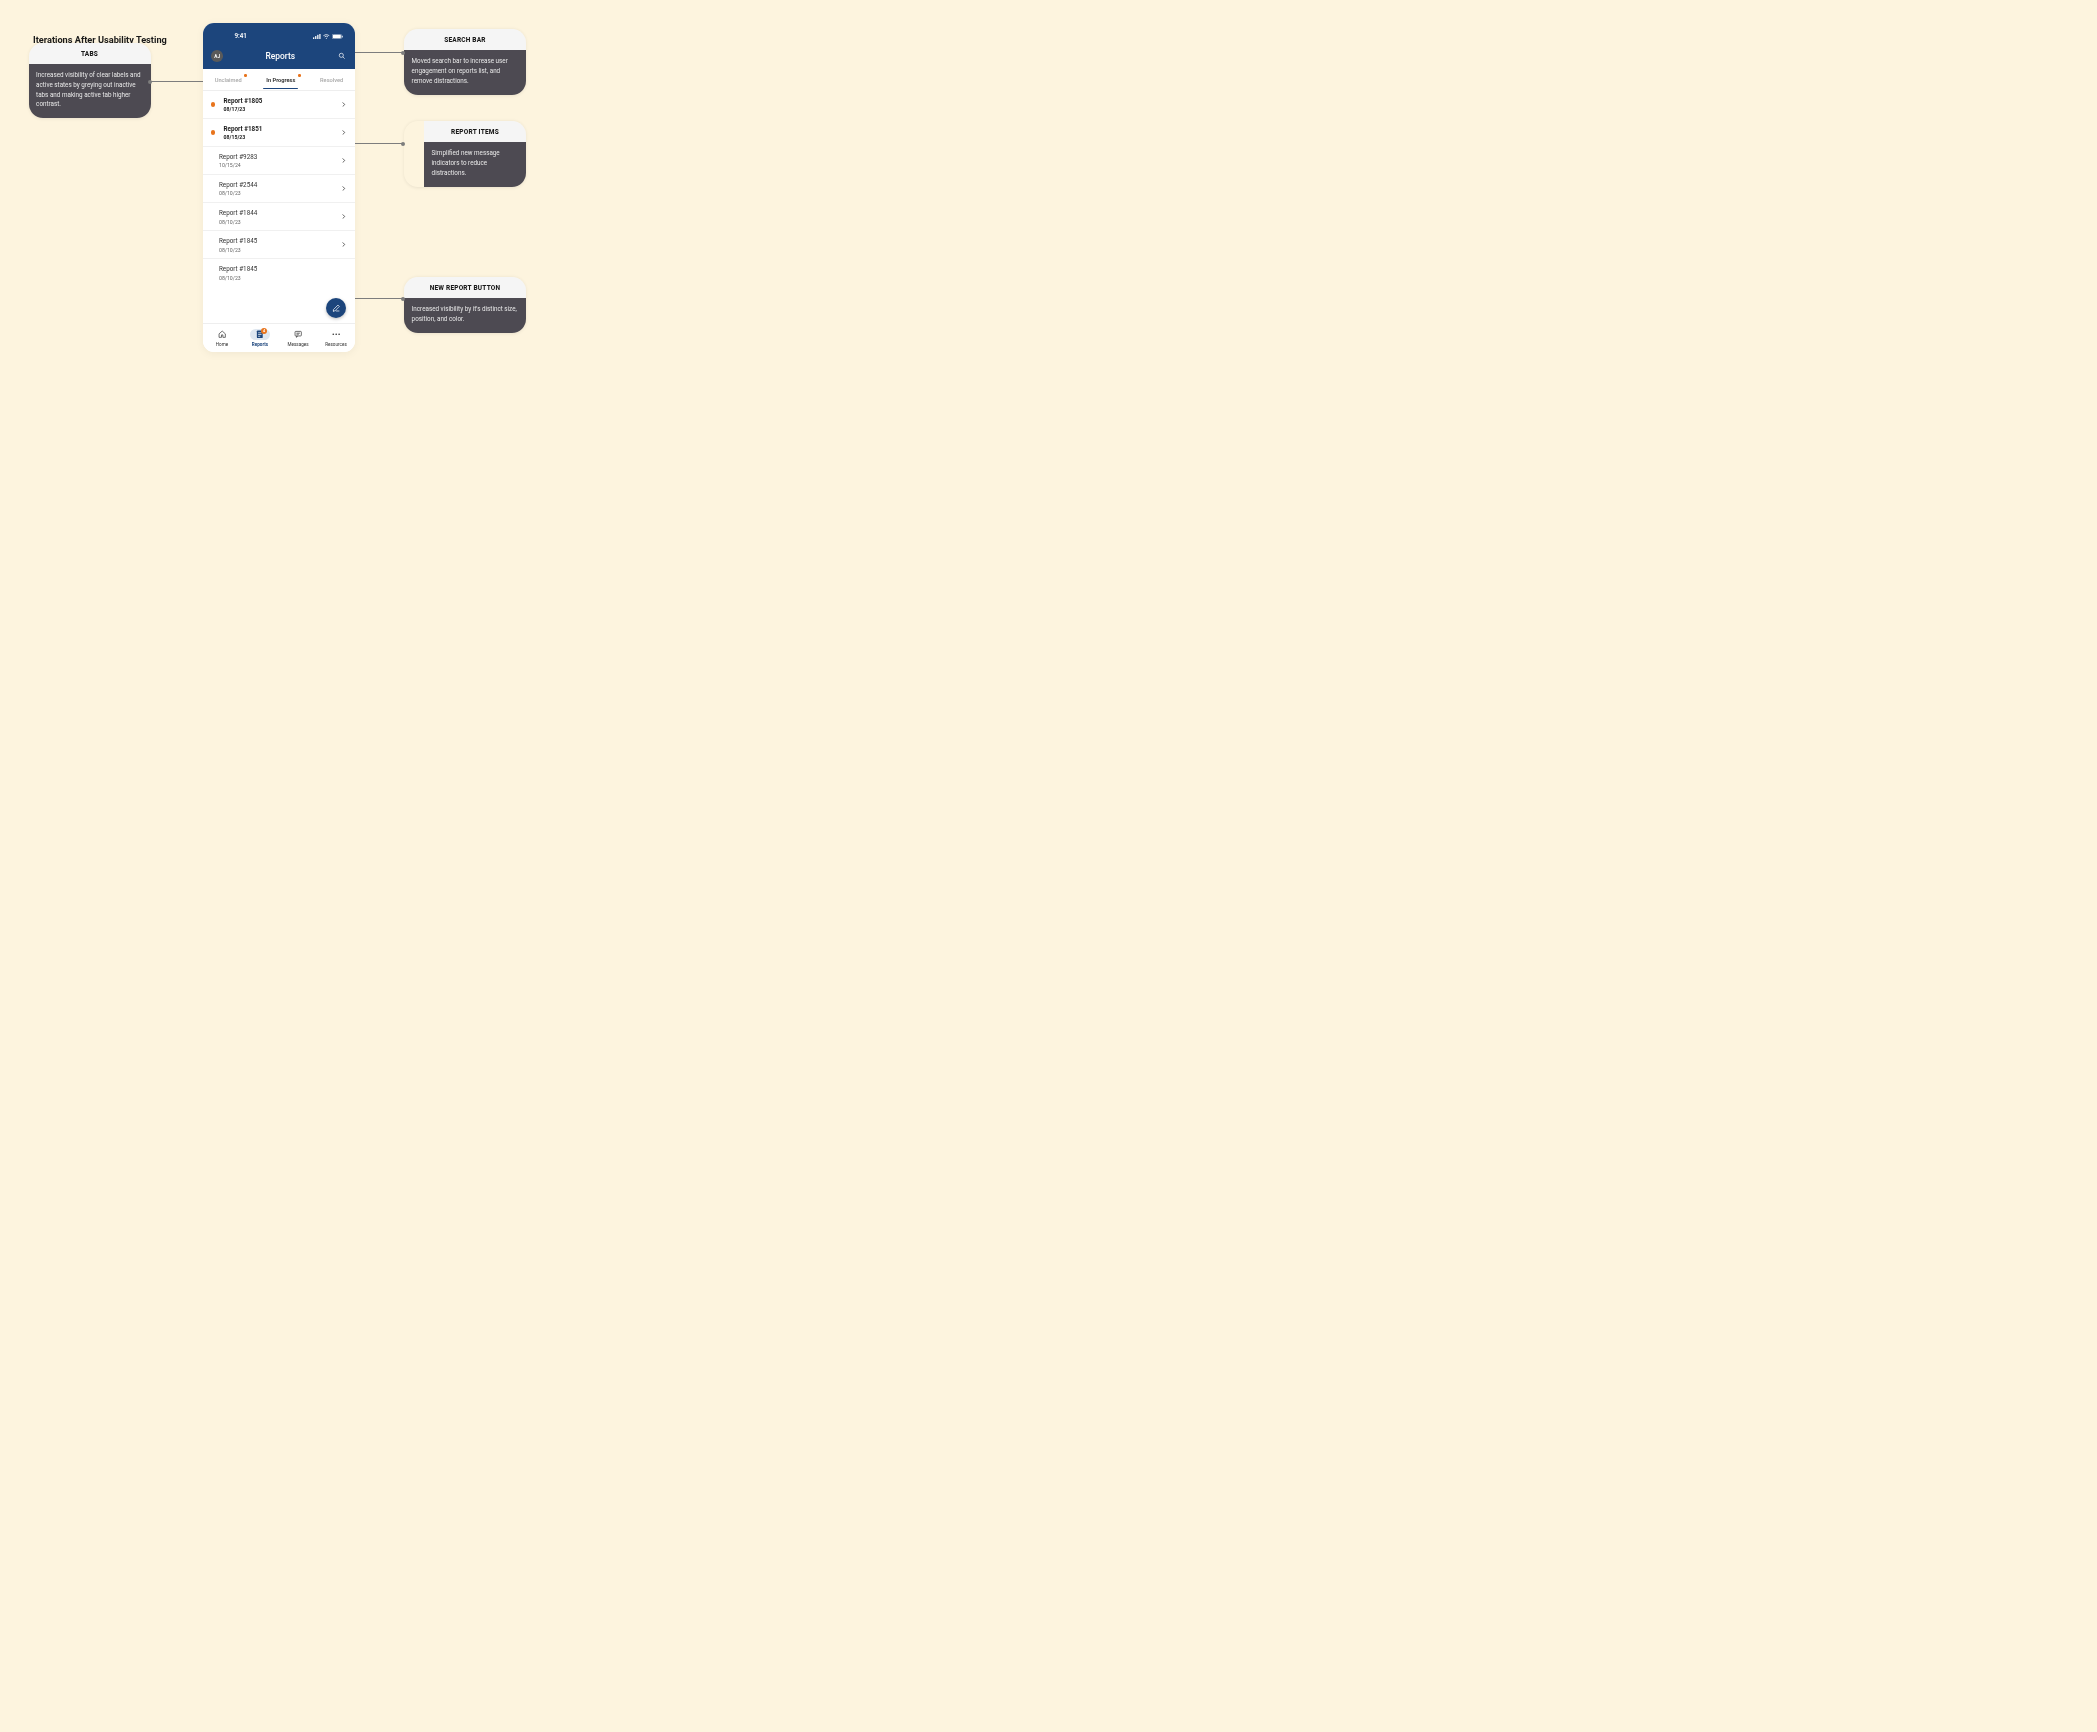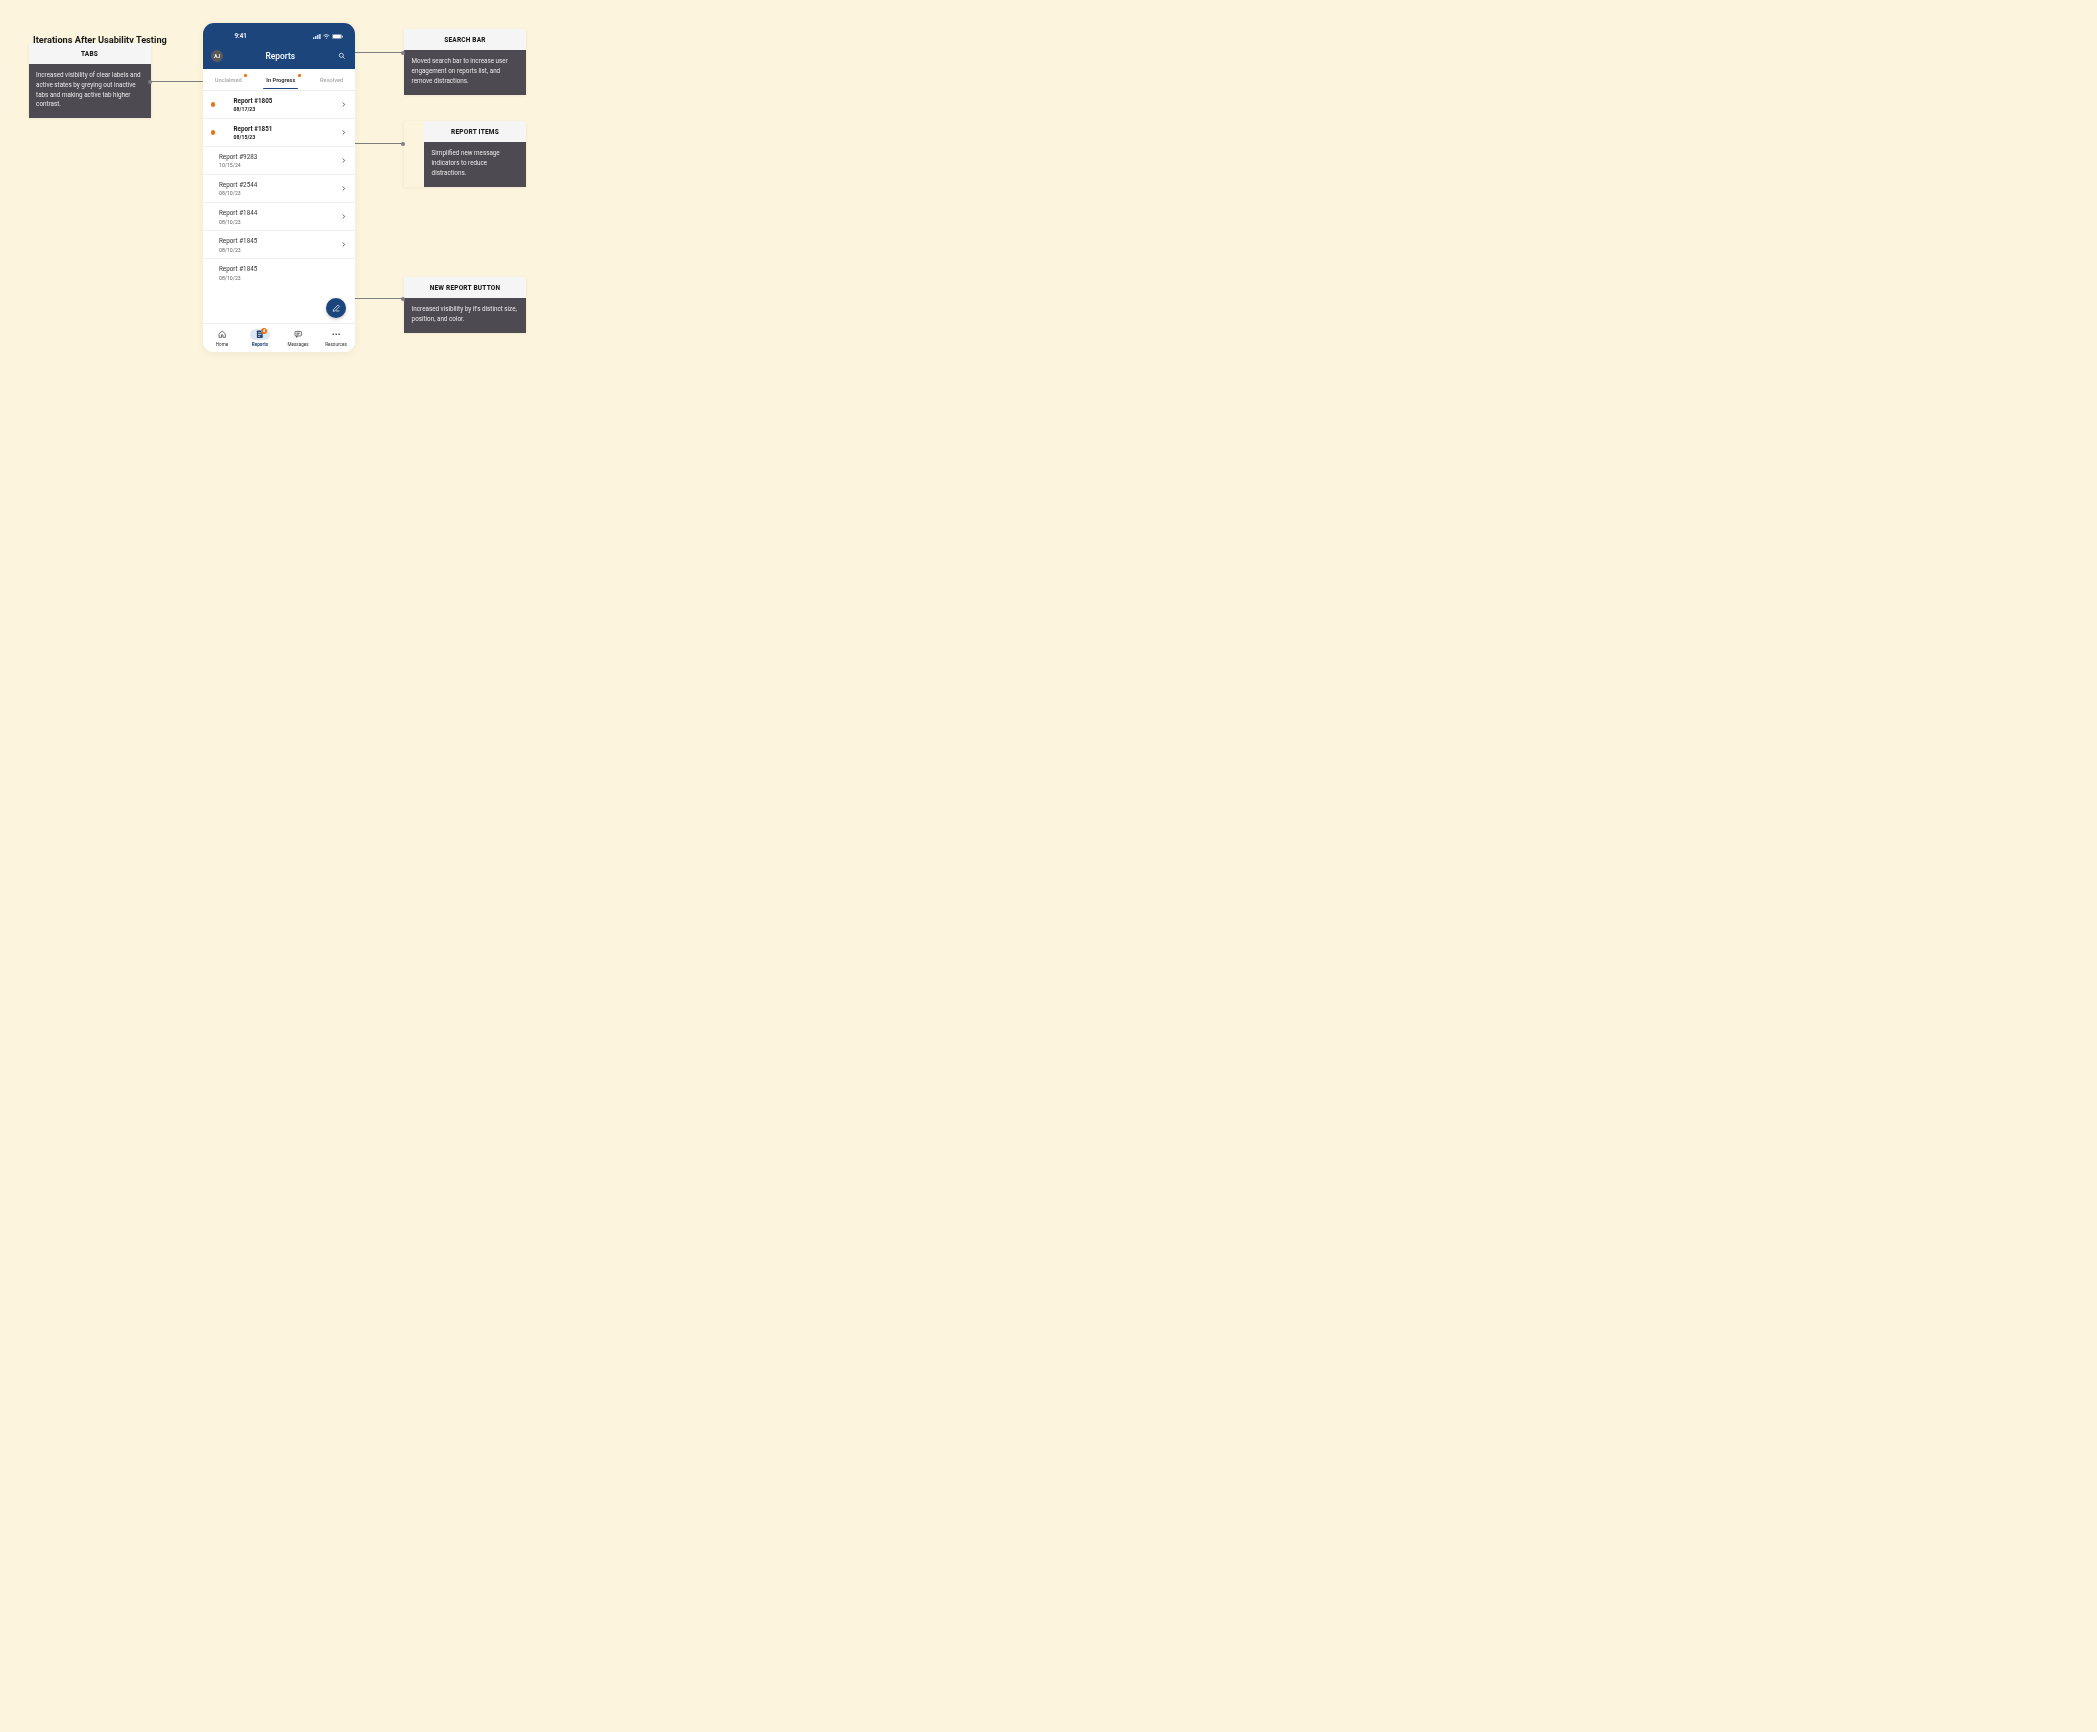--- a/index.html
+++ b/index.html
@@ -18,21 +18,21 @@
   left: 33px;
   font-size: 9.2px;
   font-weight: 700;
   color: #1a1a1a;
 }
 
 
 .annotation {
   position: absolute;
   width: 122px;
-  border-radius: 0;
+  border-radius: 14px;
   overflow: hidden;
   box-shadow: 0 0.8px 3.4px rgba(0,0,0,0.08);
 }
 .annotation .ann-header {
   background: #f5f5f5;
   padding: 6.7px 5px;
   text-align: center;
   font-weight: 800;
   font-size: 6.5px;
   letter-spacing: 0.2px;
@@ -147,21 +147,20 @@
   border-radius: 50%;
 }
 
 .report-list { }
 .report-item {
   display: flex;
   align-items: center;
   padding: 5.9px 9.2px 5.9px 7.6px;
   border-bottom: 0.4px solid #f0f0f0;
   position: relative;
-  gap: 10px;
 }
 .report-item.unread .unread-dot {
   width: 4.6px; height: 4.6px; border-radius: 50%;
   background: #e8741d;
 }
 .report-item .unread-dot { width: 4.6px; margin-right: 6.7px; }
 .report-text { flex: 1; padding-left: 1.7px;}
 .report-item.read .report-text { padding-left: 8.4px; }
 .report-title { font-size: 6.3px; color: #333; }
 .report-item.unread .report-title { font-weight: 700; color: #1a1a1a; }

